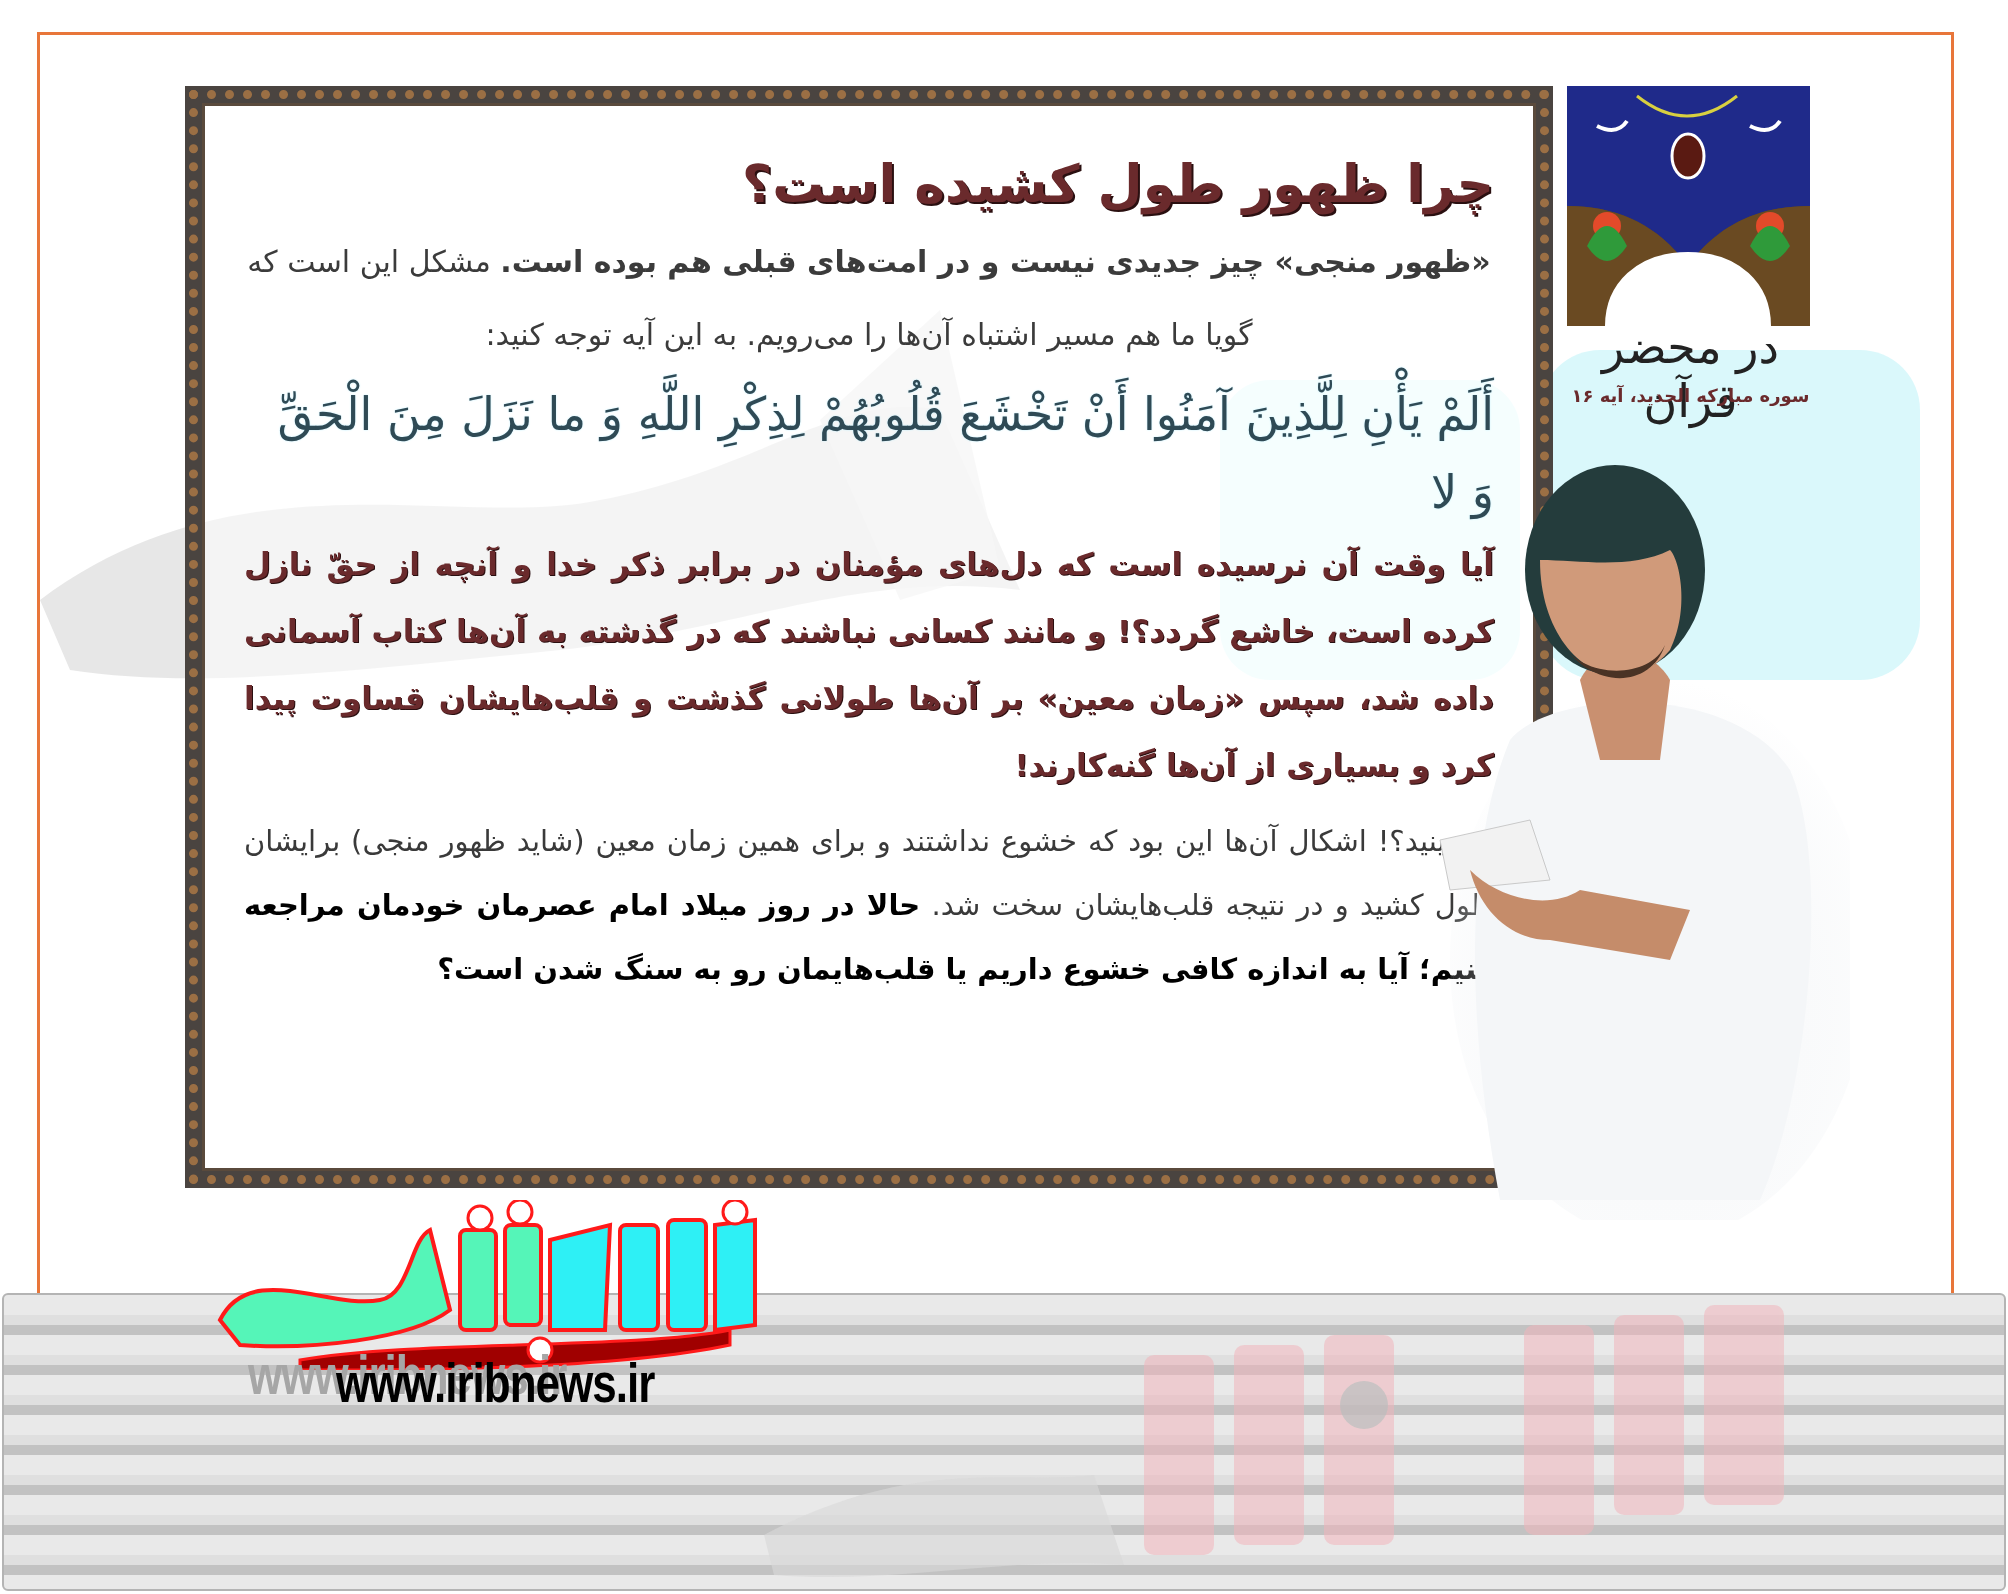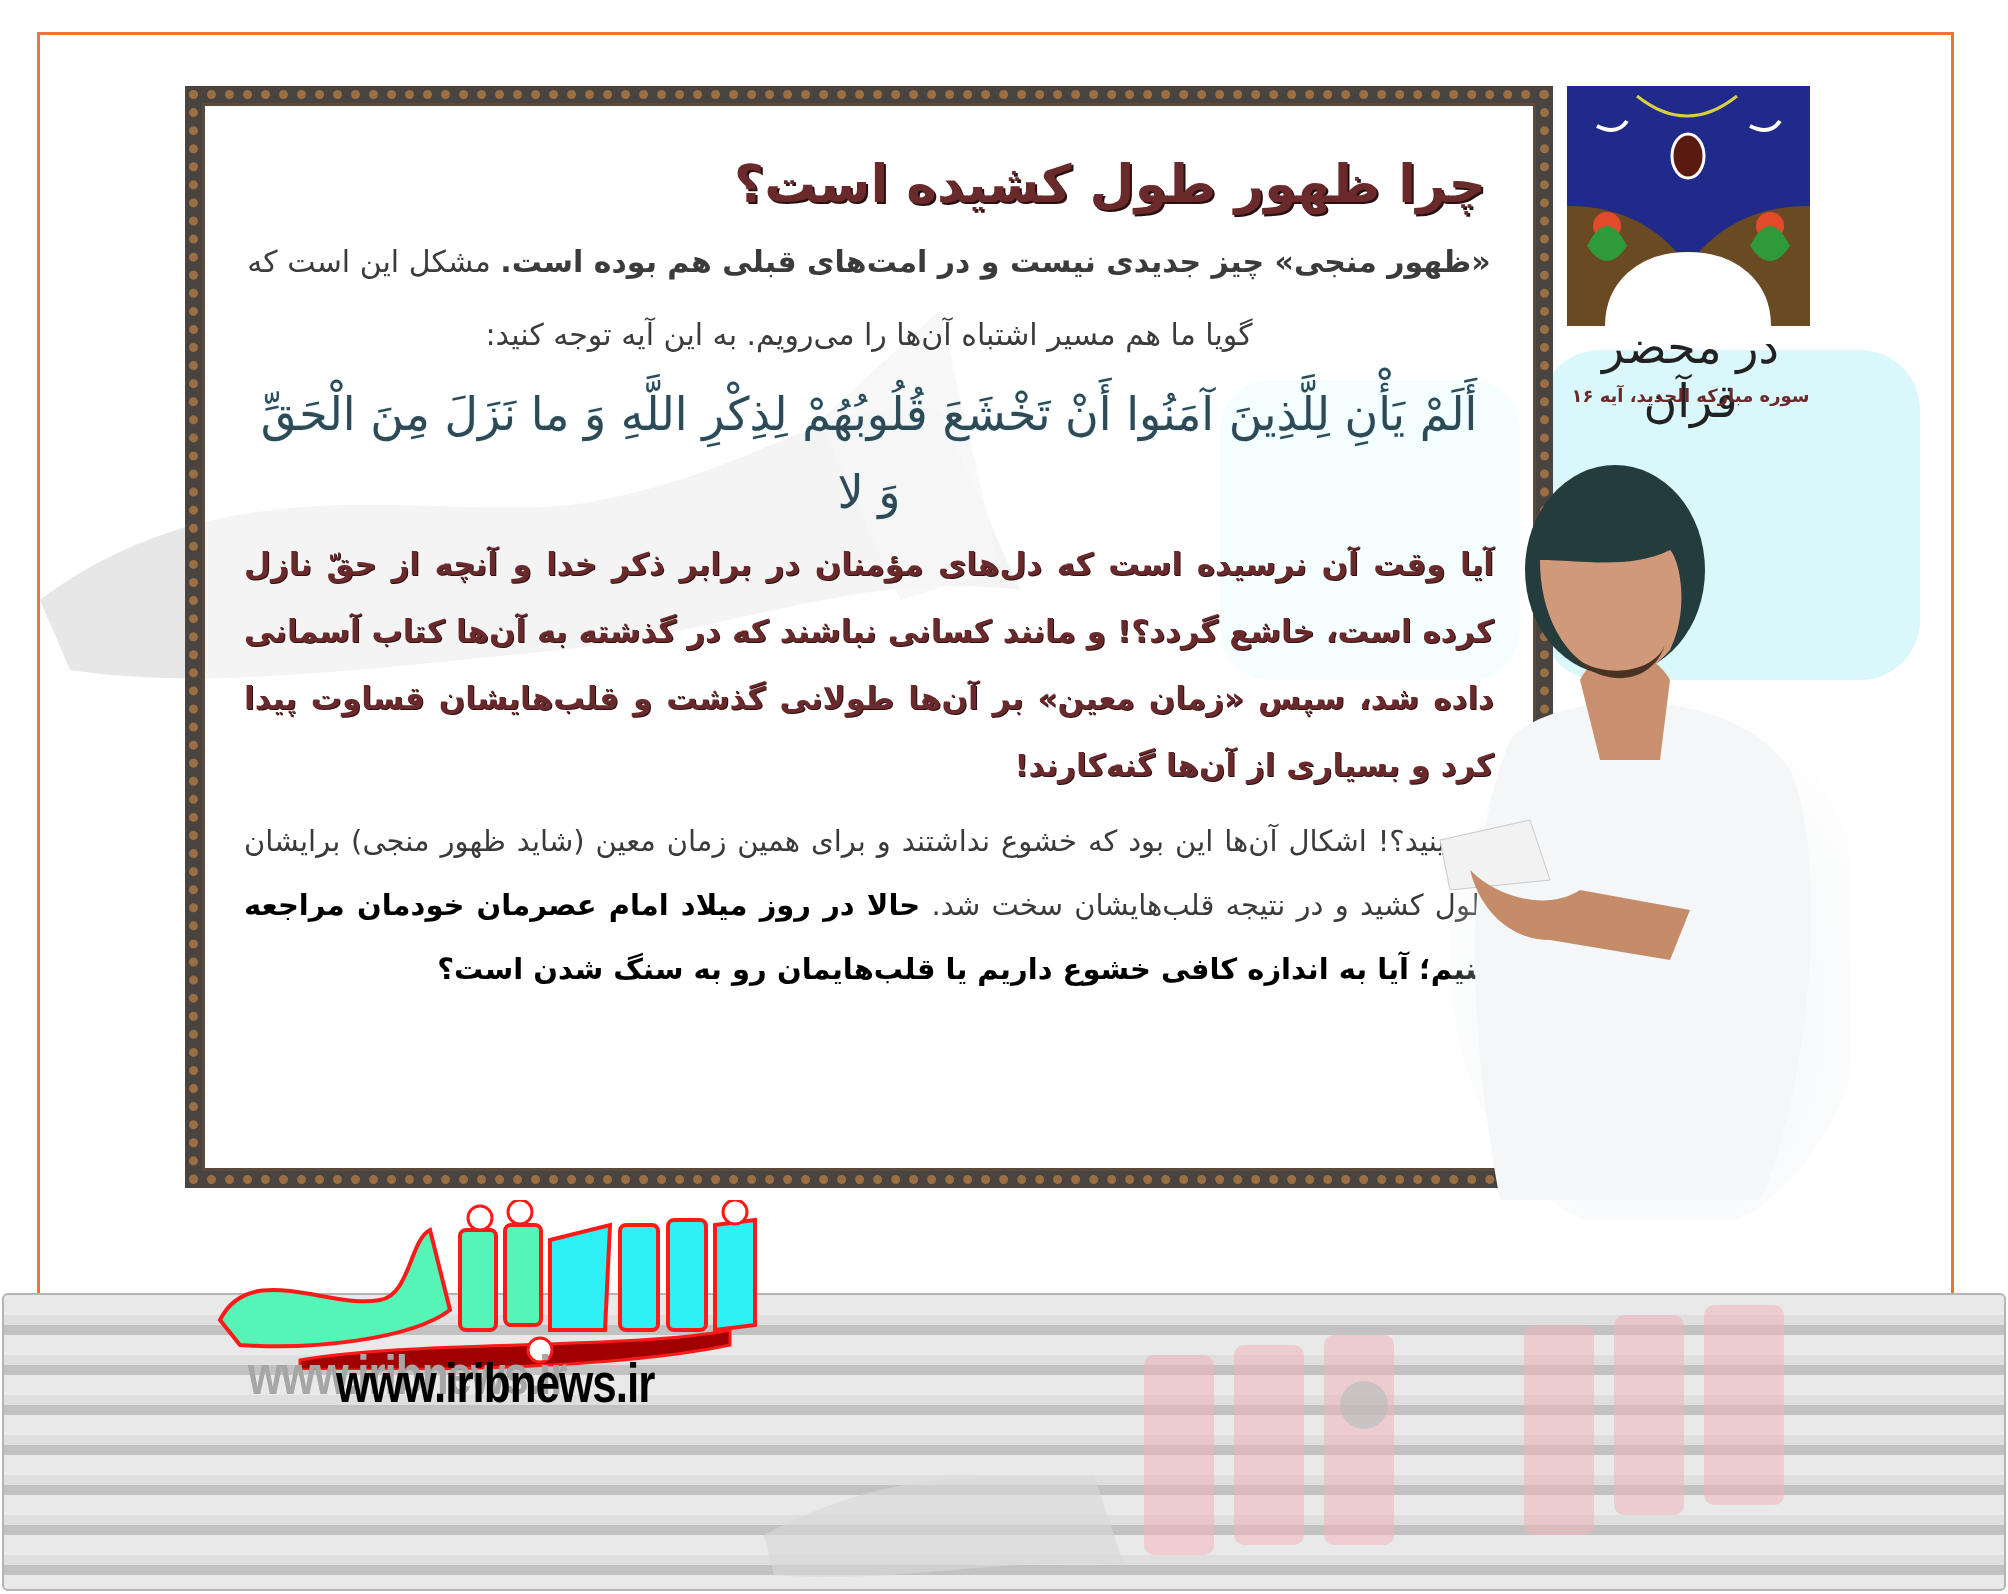--- a/index.html
+++ b/index.html
@@ -28,30 +28,30 @@
   .text-frame::before {
     content:""; position:absolute; inset:-13px;
     border:9px dotted #b07a45; pointer-events:none; opacity:.8;
   }
   .text-frame .inner {
     position:absolute; left:42px; right:42px; top:48px; bottom:20px;
     direction:rtl; text-align:right;
   }
   .title {
     font-family:"DejaVu Sans", sans-serif; font-weight:bold;
-    font-size:52px; color:#6a2a2c; margin:0 8px 6px 0; line-height:1.3;
+    font-size:52px; color:#6a2a2c; margin:0 0 6px 0; line-height:1.3;
     text-shadow:2px 2px 0 #2a0f10;
   }
   .p-intro {
     font-size:30px; font-weight:bold; color:#3b3b3b; line-height:73px; margin:0;text-align:center;
   }
   .p-intro .light { font-weight:normal; }
   .verse {
     font-family:"DejaVu Serif", serif; color:#2f4a55;
-    font-size:46px; line-height:78px; text-align:center; margin:4px 0 0 0;
+    font-size:46px; line-height:78px; margin:4px 0 0 0;
     text-shadow:0 0 2px #bfefff;
   }
   .p-translation {
     font-size:31px; font-weight:bold; color:#6a2a2c; line-height:67px; margin:0;
     text-shadow:1px 1px 0 #2a0f10; text-align:justify;
   }
   .p-closing {
     font-size:29px; color:#3a3a3a; line-height:64px; margin:10px 0 0 0; text-align:justify;
   }
   .p-closing b { color:#000000; }

